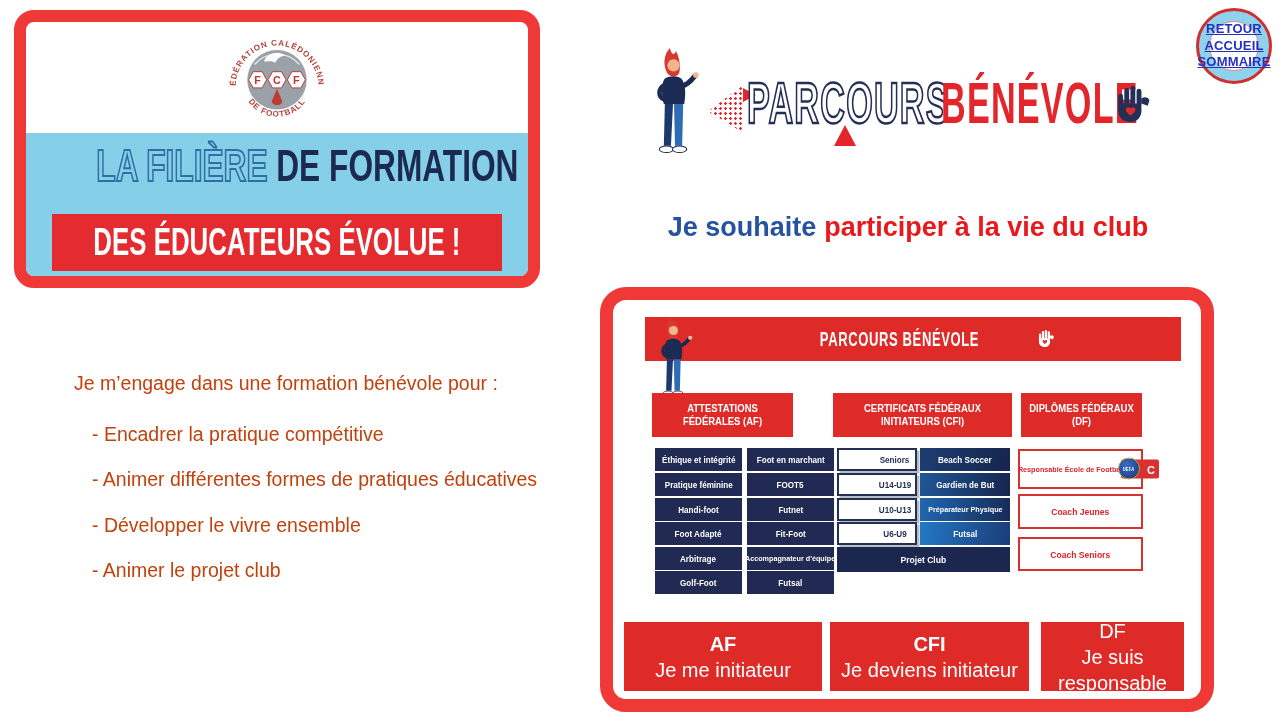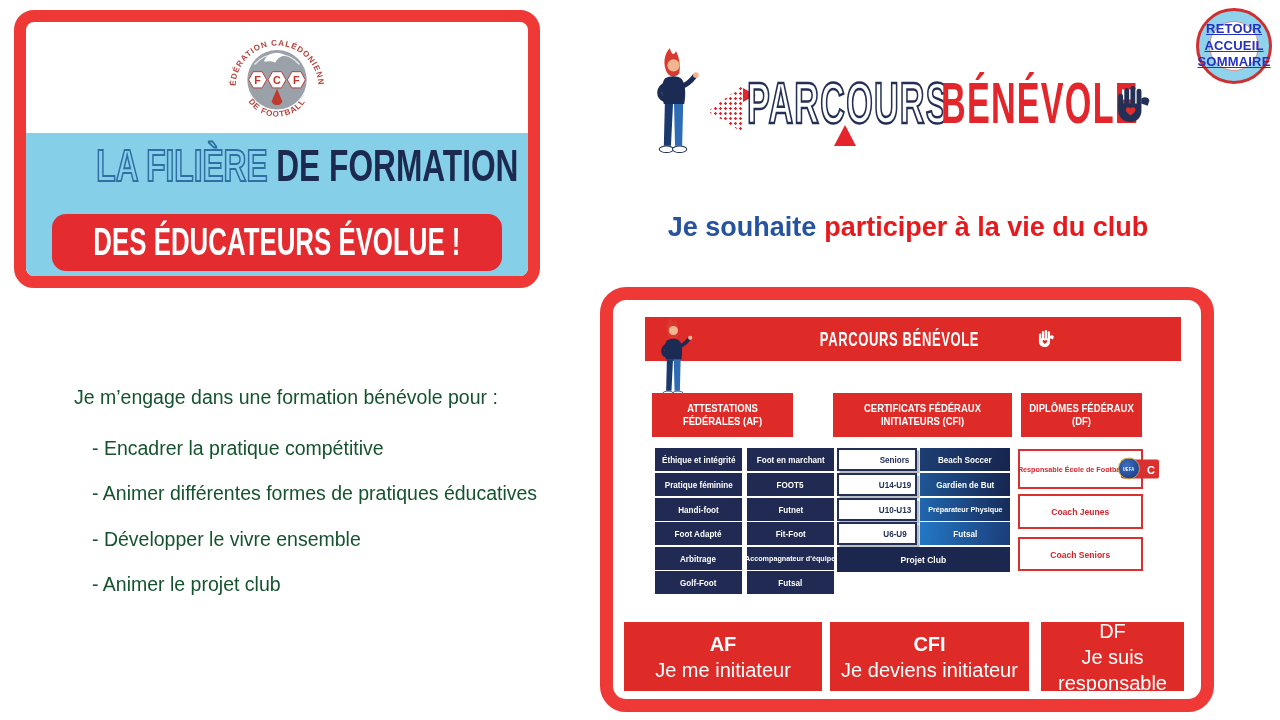--- a/index.html
+++ b/index.html
@@ -10,21 +10,21 @@
   
   .tl-card { position:absolute; left:14px; top:10px; width:526px; height:278px;
              background:#fff; border:12px solid #ee3937; border-radius:20px; overflow:hidden; }
   .tl-logo { position:absolute; left:50%; top:2px; transform:translateX(-50%); width:118px; height:108px; }
   .tl-blue { position:absolute; left:0; right:0; bottom:0; height:143px; background:#85cfe9; }
   .tl-line1 { position:absolute; left:0; right:0; top:8px; text-align:center; white-space:nowrap;
               font-weight:bold; font-size:44px; letter-spacing:0; transform:scaleX(.72); }
   .tl-line1 .outline { color:#85cfe9; -webkit-text-stroke:2px #2f6fa3; }
   .tl-line1 .solid { color:#1b2a4e; margin-left:12px; }
   .tl-red { position:absolute; left:26px; right:26px; bottom:5px; height:57px; background:#e42b30;
-            display:flex; align-items:center; justify-content:center;border-radius:14px; }
+            display:flex; align-items:center; justify-content:center; }
   .tl-red .txt { color:#fff; font-weight:bold; font-size:38px; white-space:nowrap; transform:scaleX(.68); }
 
   
   .nav-badge { position:absolute; left:1196px; top:8px; width:76px; height:76px; border-radius:50%;
                background:#8ed2ec; border:3px solid #cf2f2f; cursor:pointer; }
   .nav-badge .inner { position:absolute; left:50%; top:50%; transform:translate(-50%,-50%);
                       width:50px; height:50px; border-radius:50%; background:#fff; border:1px solid #d98a8a;
                       display:flex; flex-direction:column; align-items:center; justify-content:center; }
   .nav-badge .inner div { font-size:13px; font-weight:bold; color:#2531c0; text-decoration:underline;
                           line-height:1.3; letter-spacing:.2px; }
@@ -47,21 +47,21 @@
            border-left:11px solid transparent; border-right:11px solid transparent;
            border-bottom:21px solid #e5252b; }
   .hand-lg { position:absolute; left:1116px; top:84px; width:36px; height:42px; color:#242f56; }
 
   .subtitle { position:absolute; left:602px; top:212px; width:612px; text-align:center;
               font-size:27px; font-weight:bold; white-space:nowrap; }
   .subtitle .b { color:#2553a0; }
   .subtitle .r { color:#e8191c; margin-left:8px; }
 
   
-  .engage { position:absolute; left:74px; top:386px; width:510px; color:#14532d; font-size:19.5px; }
+  .engage { position:absolute; left:74px; top:372px; width:510px; color:#c2410c; font-size:19.5px; }
   .engage .intro { margin-bottom:29px; }
   .engage .item { margin:0 0 25px 18px; line-height:1.05; }
 
   
   .diagram { position:absolute; left:600px; top:287px; width:614px; height:425px; background:#fff;
              border:13px solid #ee3937; border-radius:26px; }
   .d-banner { position:absolute; left:32px; top:17px; width:536px; height:44px; background:#df2b28;
               display:flex; align-items:center; justify-content:center; gap:10px; }
   .d-banner .txt { color:#fff; font-weight:bold; font-size:21px; letter-spacing:1px;
                    white-space:nowrap; transform:scaleX(.62); }

